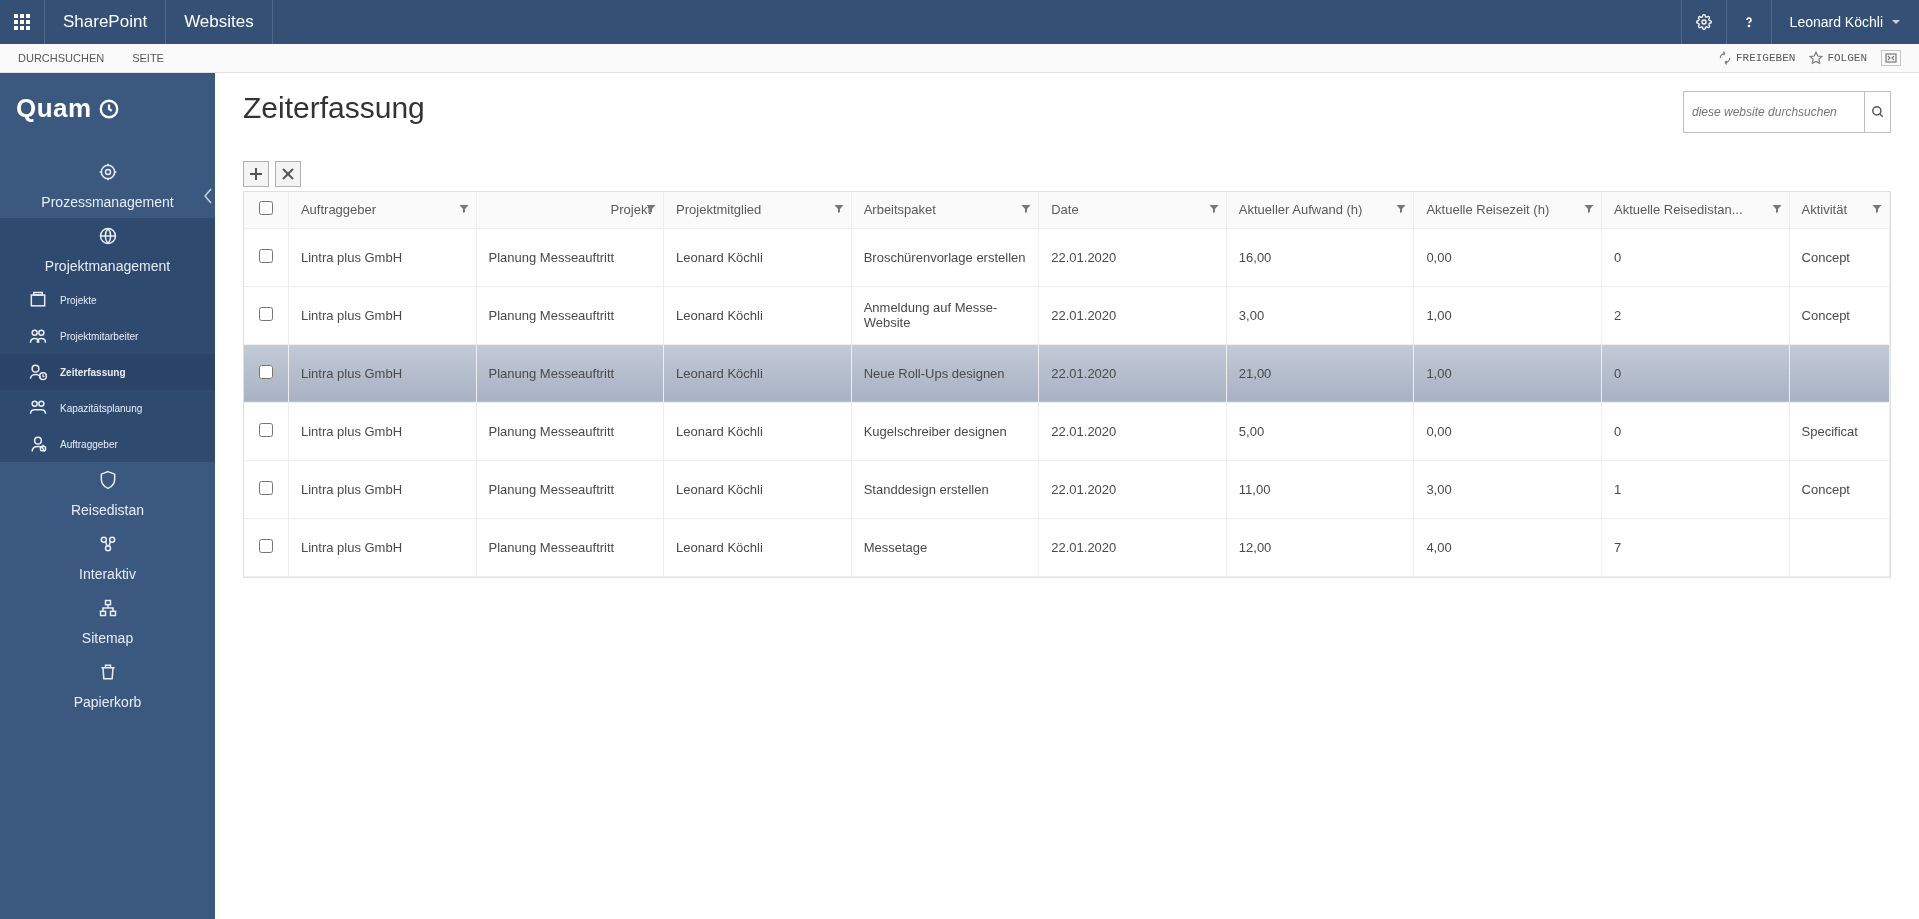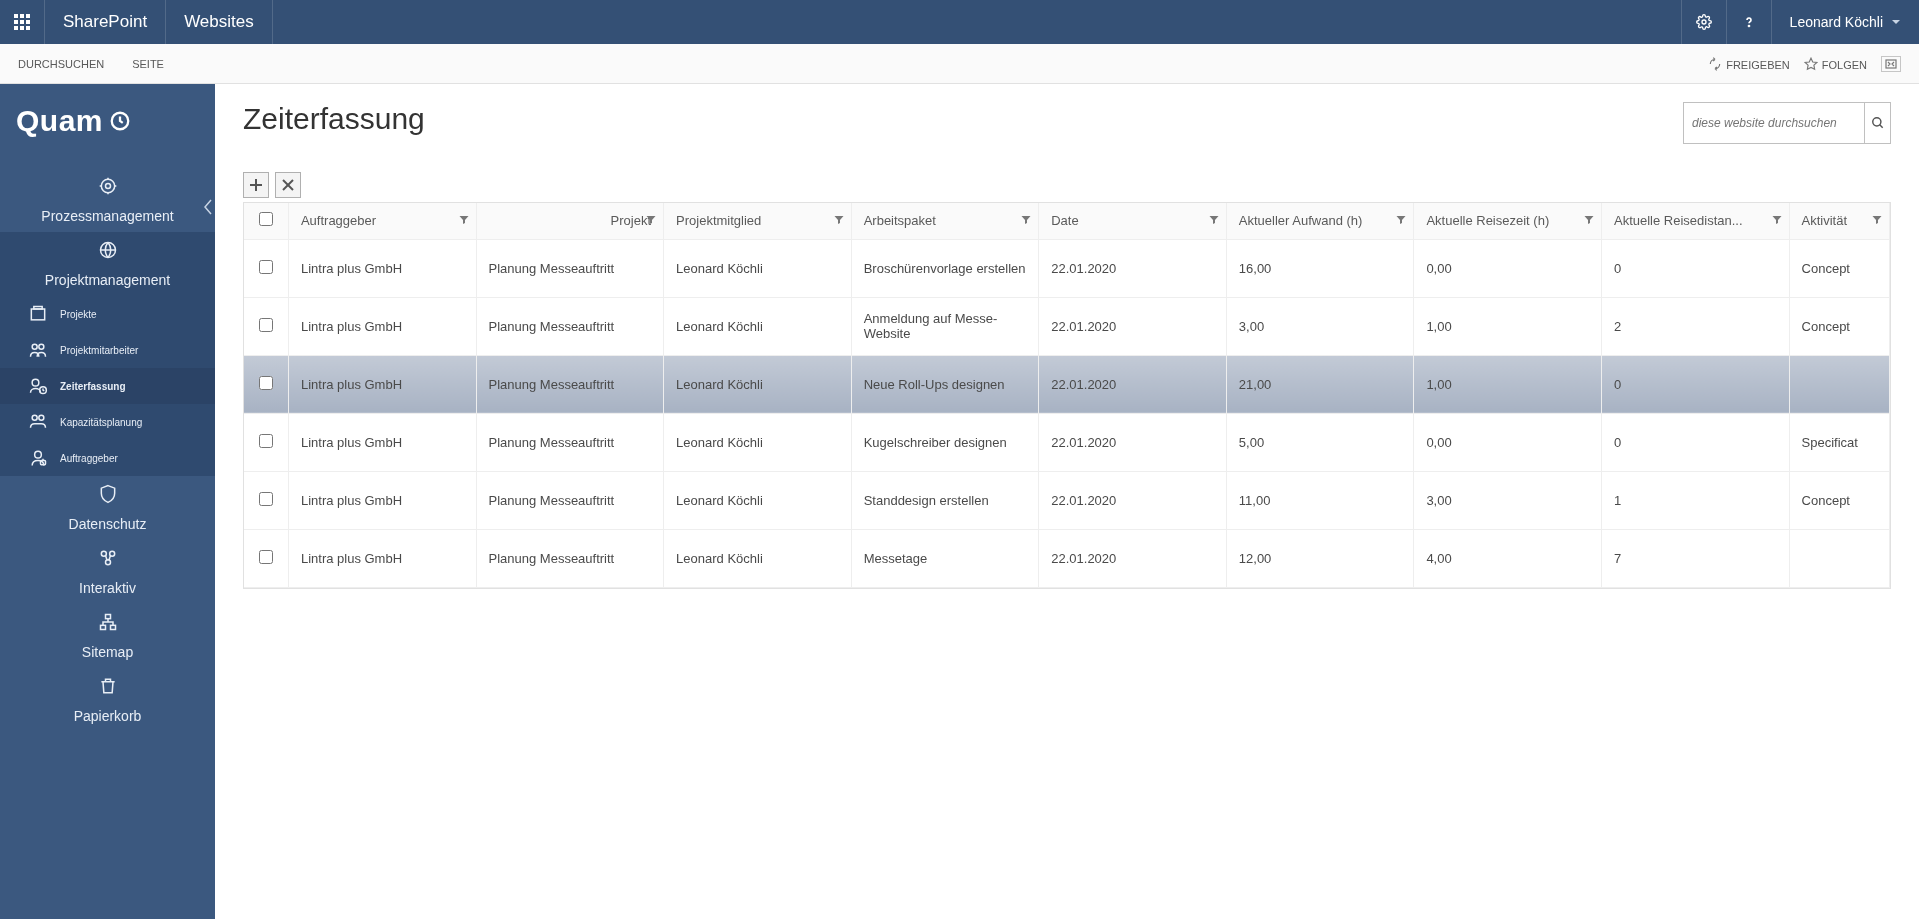--- a/index.html
+++ b/index.html
@@ -9,32 +9,32 @@
 .suite-bar { background: #345075; color: #fff; height: 44px; display: flex; align-items: stretch; }
 .suite-left { display: flex; align-items: stretch; }
 .suite-item { display: flex; align-items: center; padding: 0 18px; border-right: 1px solid rgba(255,255,255,0.15); font-size: 17px; cursor: pointer; }
 .waffle { padding: 0 14px; }
 .waffle svg { width: 16px; height: 16px; }
 .suite-right { margin-left: auto; display: flex; align-items: stretch; }
 .suite-icon-btn { display: flex; align-items: center; padding: 0 14px; border-left: 1px solid rgba(255,255,255,0.15); cursor: pointer; }
 .suite-user { display: flex; align-items: center; padding: 0 18px; border-left: 1px solid rgba(255,255,255,0.15); font-size: 14px; cursor: pointer; gap: 8px; }
 
 
-.ribbon { background: #fafafa; border-bottom: 1px solid #e1e1e1; height: 40px; display: flex; align-items: center; padding: 8px 18px; font-size: 11px; color: #585858; }
+.ribbon { background: #fafafa; border-bottom: 1px solid #e1e1e1; height: 29px; display: flex; align-items: center; padding: 8px 18px; font-size: 11px; color: #585858; }
 .ribbon-tab { margin-right: 28px; cursor: pointer; }
 .ribbon-actions { margin-left: auto; display: flex; align-items: center; gap: 14px; }
-.ribbon-action { display: flex; align-items: flex-end; gap: 4px; cursor: pointer; color: #585858; }
+.ribbon-action { display: flex; align-items: center; gap: 4px; cursor: pointer; color: #585858; font-family: Liberation Mono, monospace; }
 .ribbon-action svg { width: 14px; height: 14px; }
 .focus-btn { border: 1px solid #c6c6c6; width: 20px; height: 16px; display: flex; align-items: center; justify-content: center; cursor: pointer; }
 
 
 .layout { display: flex; height: calc(919px - 44px - 28px); }
 .sidebar { background: #3b587f; width: 215px; color: #fff; position: relative; flex-shrink: 0; }
 .brand { padding: 20px 16px 10px 16px; }
-.brand-text { font-size: 30px; font-weight: 700; letter-spacing: 0.5px; display: flex; align-items: center; gap: 6px; }
+.brand-text { font-size: 26px; font-weight: 700; letter-spacing: 0.5px; display: flex; align-items: center; gap: 6px; }
 .brand-text .clock { width: 22px; height: 22px; }
 .collapse-handle { position: absolute; right: -1px; top: 112px; cursor: pointer; color: #c8d4e4; }
 
 .nav { margin-top: 20px; }
 .nav-item { display: flex; align-items: center; gap: 12px; padding: 8px 14px; cursor: pointer; font-size: 14px; color: #e8eef6; }
 .nav-item.top { font-weight: 400; flex-direction: column; }
 .nav-item.sub { padding-left: 28px; font-size: 10px; }
 .nav-item.selected-group { background: #2f4a6f; }
 .nav-item.active { background: #2b4366; font-weight: 600; }
 .nav-icon { width: 20px; height: 20px; flex-shrink: 0; display: flex; align-items: center; justify-content: center; }
@@ -225,21 +225,21 @@
             </svg>
           </span>
           <span>Auftraggeber</span>
         </div>
         <div class="nav-item top">
           <span class="nav-icon">
             <svg viewBox="0 0 24 24" fill="none" stroke="#e8eef6" stroke-width="1.8">
               <path d="M12 2l8 3v6c0 5-3.5 9-8 11-4.5-2-8-6-8-11V5l8-3z"></path>
             </svg>
           </span>
-          <span>Datenschutz</span>
+          <span>Reisedistan</span>
         </div>
         <div class="nav-item top">
           <span class="nav-icon">
             <svg viewBox="0 0 24 24" fill="none" stroke="#e8eef6" stroke-width="1.8">
               <circle cx="7" cy="7" r="3"></circle>
               <circle cx="17" cy="7" r="3"></circle>
               <circle cx="12" cy="17" r="3"></circle>
               <path d="M9 9l2 6M15 9l-2 6"></path>
             </svg>
           </span>

